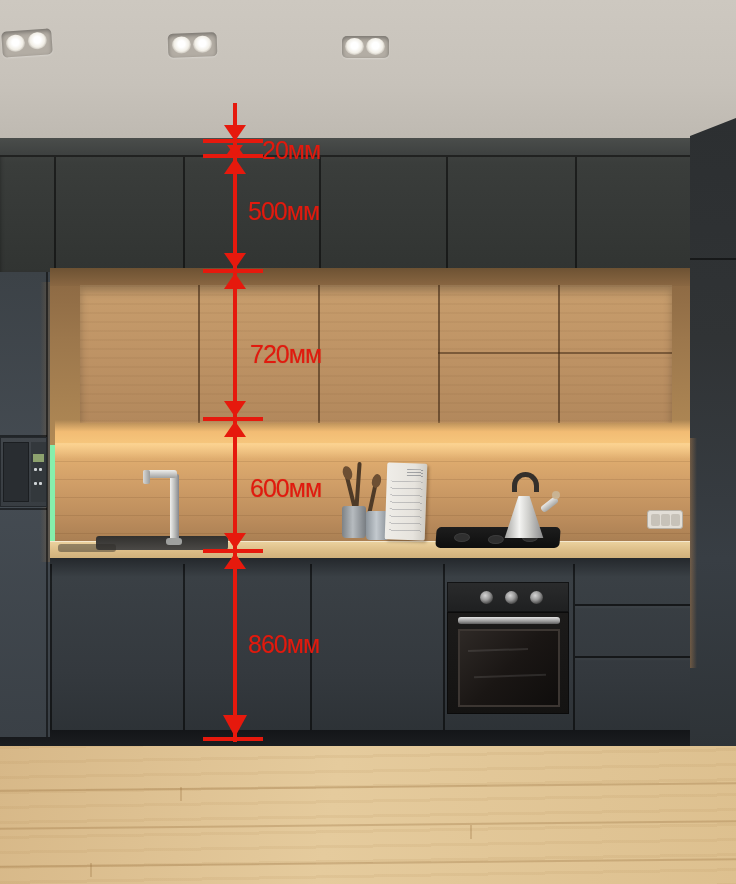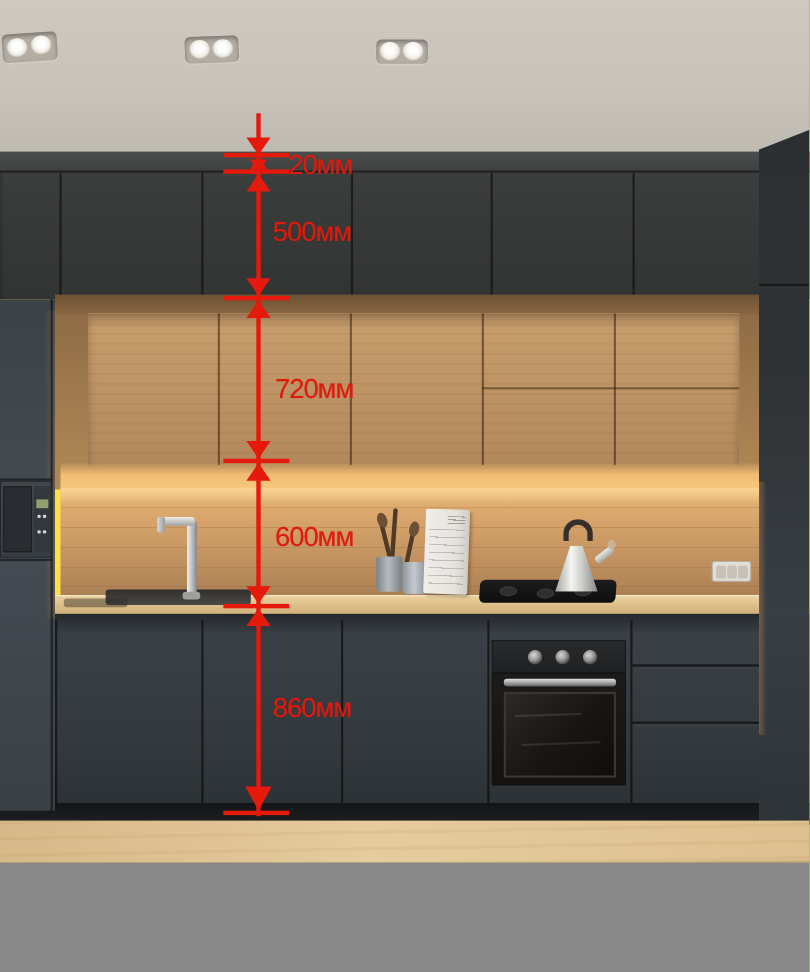--- a/index.html
+++ b/index.html
@@ -1,19 +1,19 @@
 <!DOCTYPE html>
 <html><head>
 <meta charset="utf-8">
 <style>
   html,body{margin:0;padding:0;background:#888;}
   #stage{
-    position:relative;width:736px;height:784px;overflow:hidden;
+    position:relative;width:736px;height:884px;overflow:hidden;
     font-family:"Liberation Sans","DejaVu Sans",sans-serif;
-    background:#fde047;
+    background:#86efac;
   }
   #stage *{position:absolute;box-sizing:border-box;}
 
   
   .ceiling{left:0;top:0;width:736px;height:140px;
     background:linear-gradient(180deg,#cdc8c0 0%,#c7c2ba 60%,#beb9b1 100%);}
   .lightfix{background:#b3ada4;border-radius:5px;
     box-shadow:inset 0 2px 4px rgba(0,0,0,.35),0 1px 2px rgba(255,255,255,.25);}
   .lamp{width:19px;height:17px;border-radius:50%;
     background:radial-gradient(circle at 50% 45%,#ffffff 25%,#f1eee6 55%,#b4aea5 80%);}

